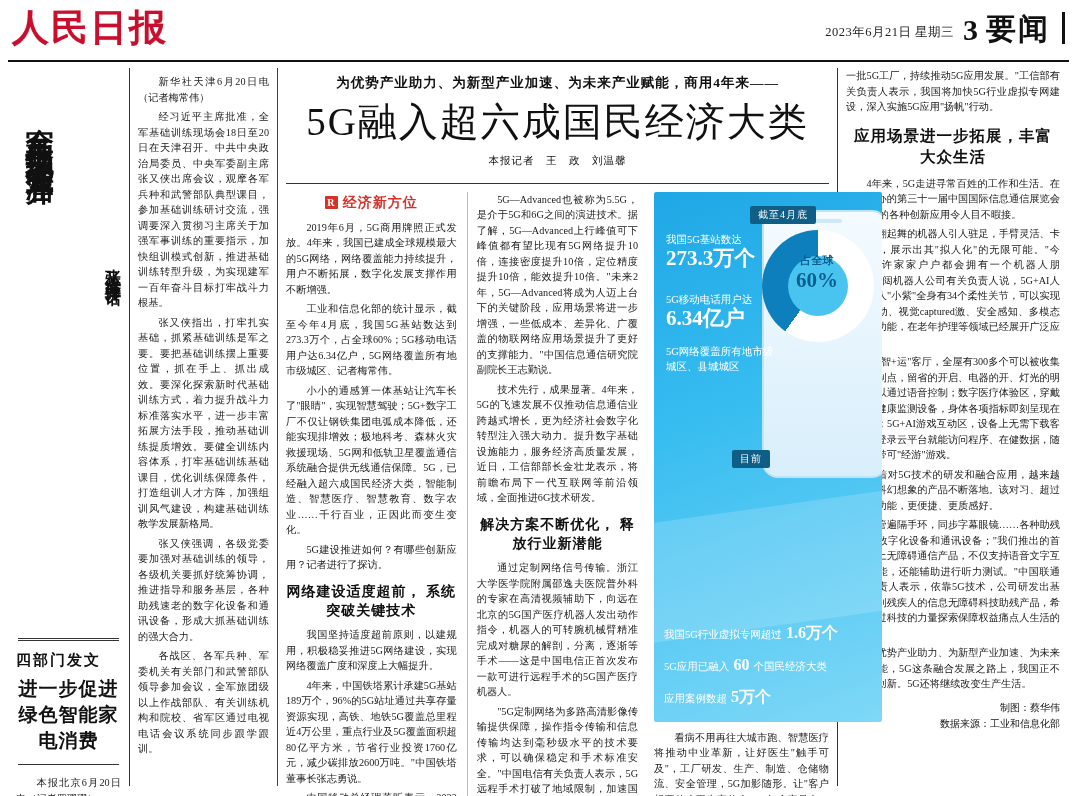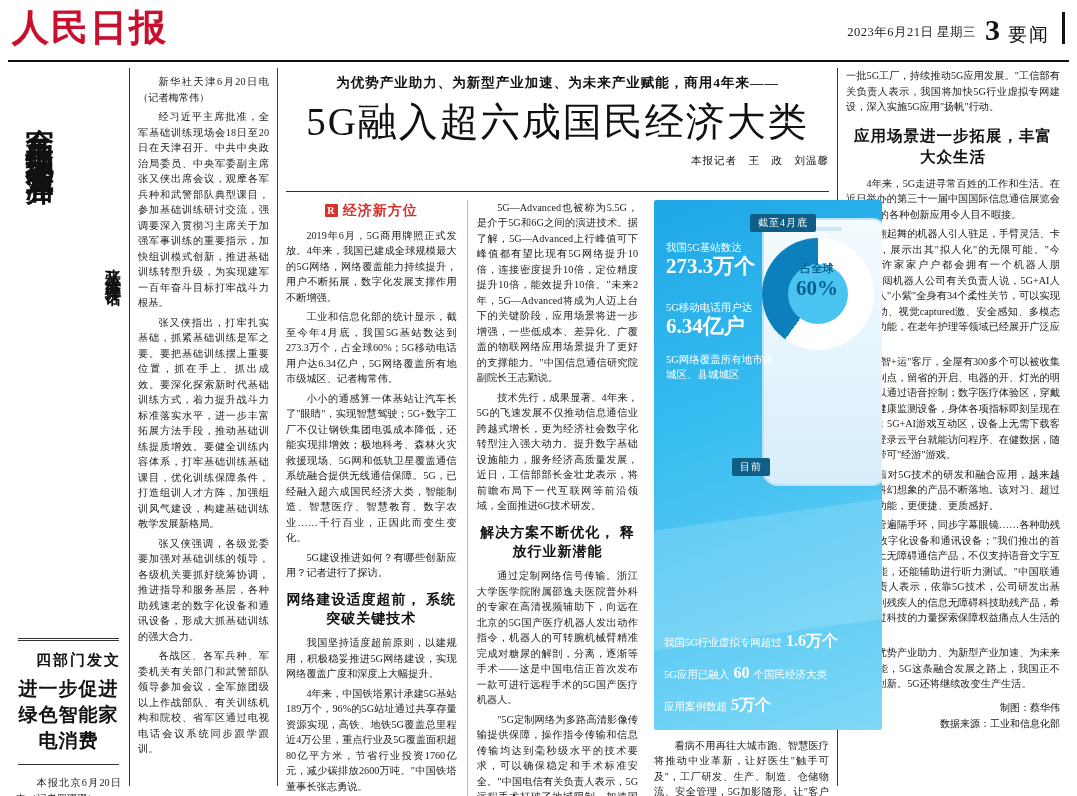--- a/index.html
+++ b/index.html
@@ -26,21 +26,21 @@
     font-size: 37px; font-weight: bold; letter-spacing: 2px;
     color: #c8102e;
     line-height: 1;
     padding-bottom: 2px;
     text-shadow: 0 0 1px rgba(200,16,46,.4);
   }
   .masthead-right { display: flex; align-items: flex-end; gap: 9px; padding-bottom: 4px; }
   .issue-date { font-size: 12.5px; color: #222; letter-spacing: .5px; padding-bottom: 3px; }
   .page-no-wrap { display: flex; align-items: flex-end; gap: 8px; }
   .page-no { font-size: 30px; font-weight: bold; line-height: .95; }
-  .section-name { font-size: 19px; font-weight: normal; letter-spacing: 2px; line-height: 1; }
+  .section-name { font-size: 30px; font-weight: bold; letter-spacing: 2px; line-height: 1; }
   .section-rule { width: 3px; height: 32px; background: #111; margin-left: 4px; }
 
   
   .content { display: flex; gap: 0; height: 724px; padding-top: 6px; }
   .col { padding: 0 8px; }
   .col-1 { width: 122px; border-right: 1px solid #333; }
   .col-2 { width: 148px; border-right: 1px solid #404040; }
   .col-3 { width: 560px; border-right: 1px solid #333; }
   .col-4 { width: 230px; }
 
@@ -54,34 +54,34 @@
   .vsub {
     writing-mode: vertical-rl; text-orientation: upright;
     font-size: 16px; font-weight: bold; letter-spacing: 3px;
     position: absolute; top: 150px; left: 86px; height: 210px;
   }
   .col1-wrap { position: relative; height: 520px; }
 
   .hr-thin { border-top: 1px solid #333; margin: 10px 2px; }
   .hr-dbl { border-top: 3px double #333; margin: 12px 2px 10px; }
 
-  .c1-sub-title { font-size: 15px; font-weight: bold; text-align: right; letter-spacing: 2px; margin: 6px 0 6px; }
+  .c1-sub-title { font-size: 15px; font-weight: bold; text-align: left; letter-spacing: 2px; margin: 6px 0 6px; }
   .c1-head { font-size: 19px; font-weight: bold; text-align: center; letter-spacing: 1px; margin: 4px 0 8px; }
 
   .ptxt { font-size: 10.2px; line-height: 1.52; text-align: justify; text-indent: 2em; margin: 0 0 4px; color: #1a1a1a; }
   .ptxt-noind { text-indent: 0; }
   .c2-top { margin-top: 6px; }
 
   
   .kicker { font-size: 13.5px; letter-spacing: 1px; text-align: center; margin: 6px 0 8px; font-weight: bold; }
   .main-title {
     font-size: 39px; font-weight: normal; text-align: center; letter-spacing: 2px;
     margin: 4px 0 10px; line-height: 1.12;
   }
-  .byline { font-size: 10.5px; text-align: right; letter-spacing: 1px; margin-bottom: 23px; }
+  .byline { font-size: 10.5px; text-align: center; letter-spacing: 1px; margin-bottom: 15px; }
   .rule-main { border-top: 1px solid #333; margin: 4px 0 8px; }
 
   .three-col { display: flex; gap: 10px; }
   .tc { width: 33.33%; }
   .tc-sep { border-left: 1px solid #bbb; }
 
   .badge-head {
     display: flex; align-items: center; gap: 5px; justify-content: center;
     font-size: 14px; font-weight: bold; letter-spacing: 1px;
     color: #d4332c; margin: 2px 0 8px;

